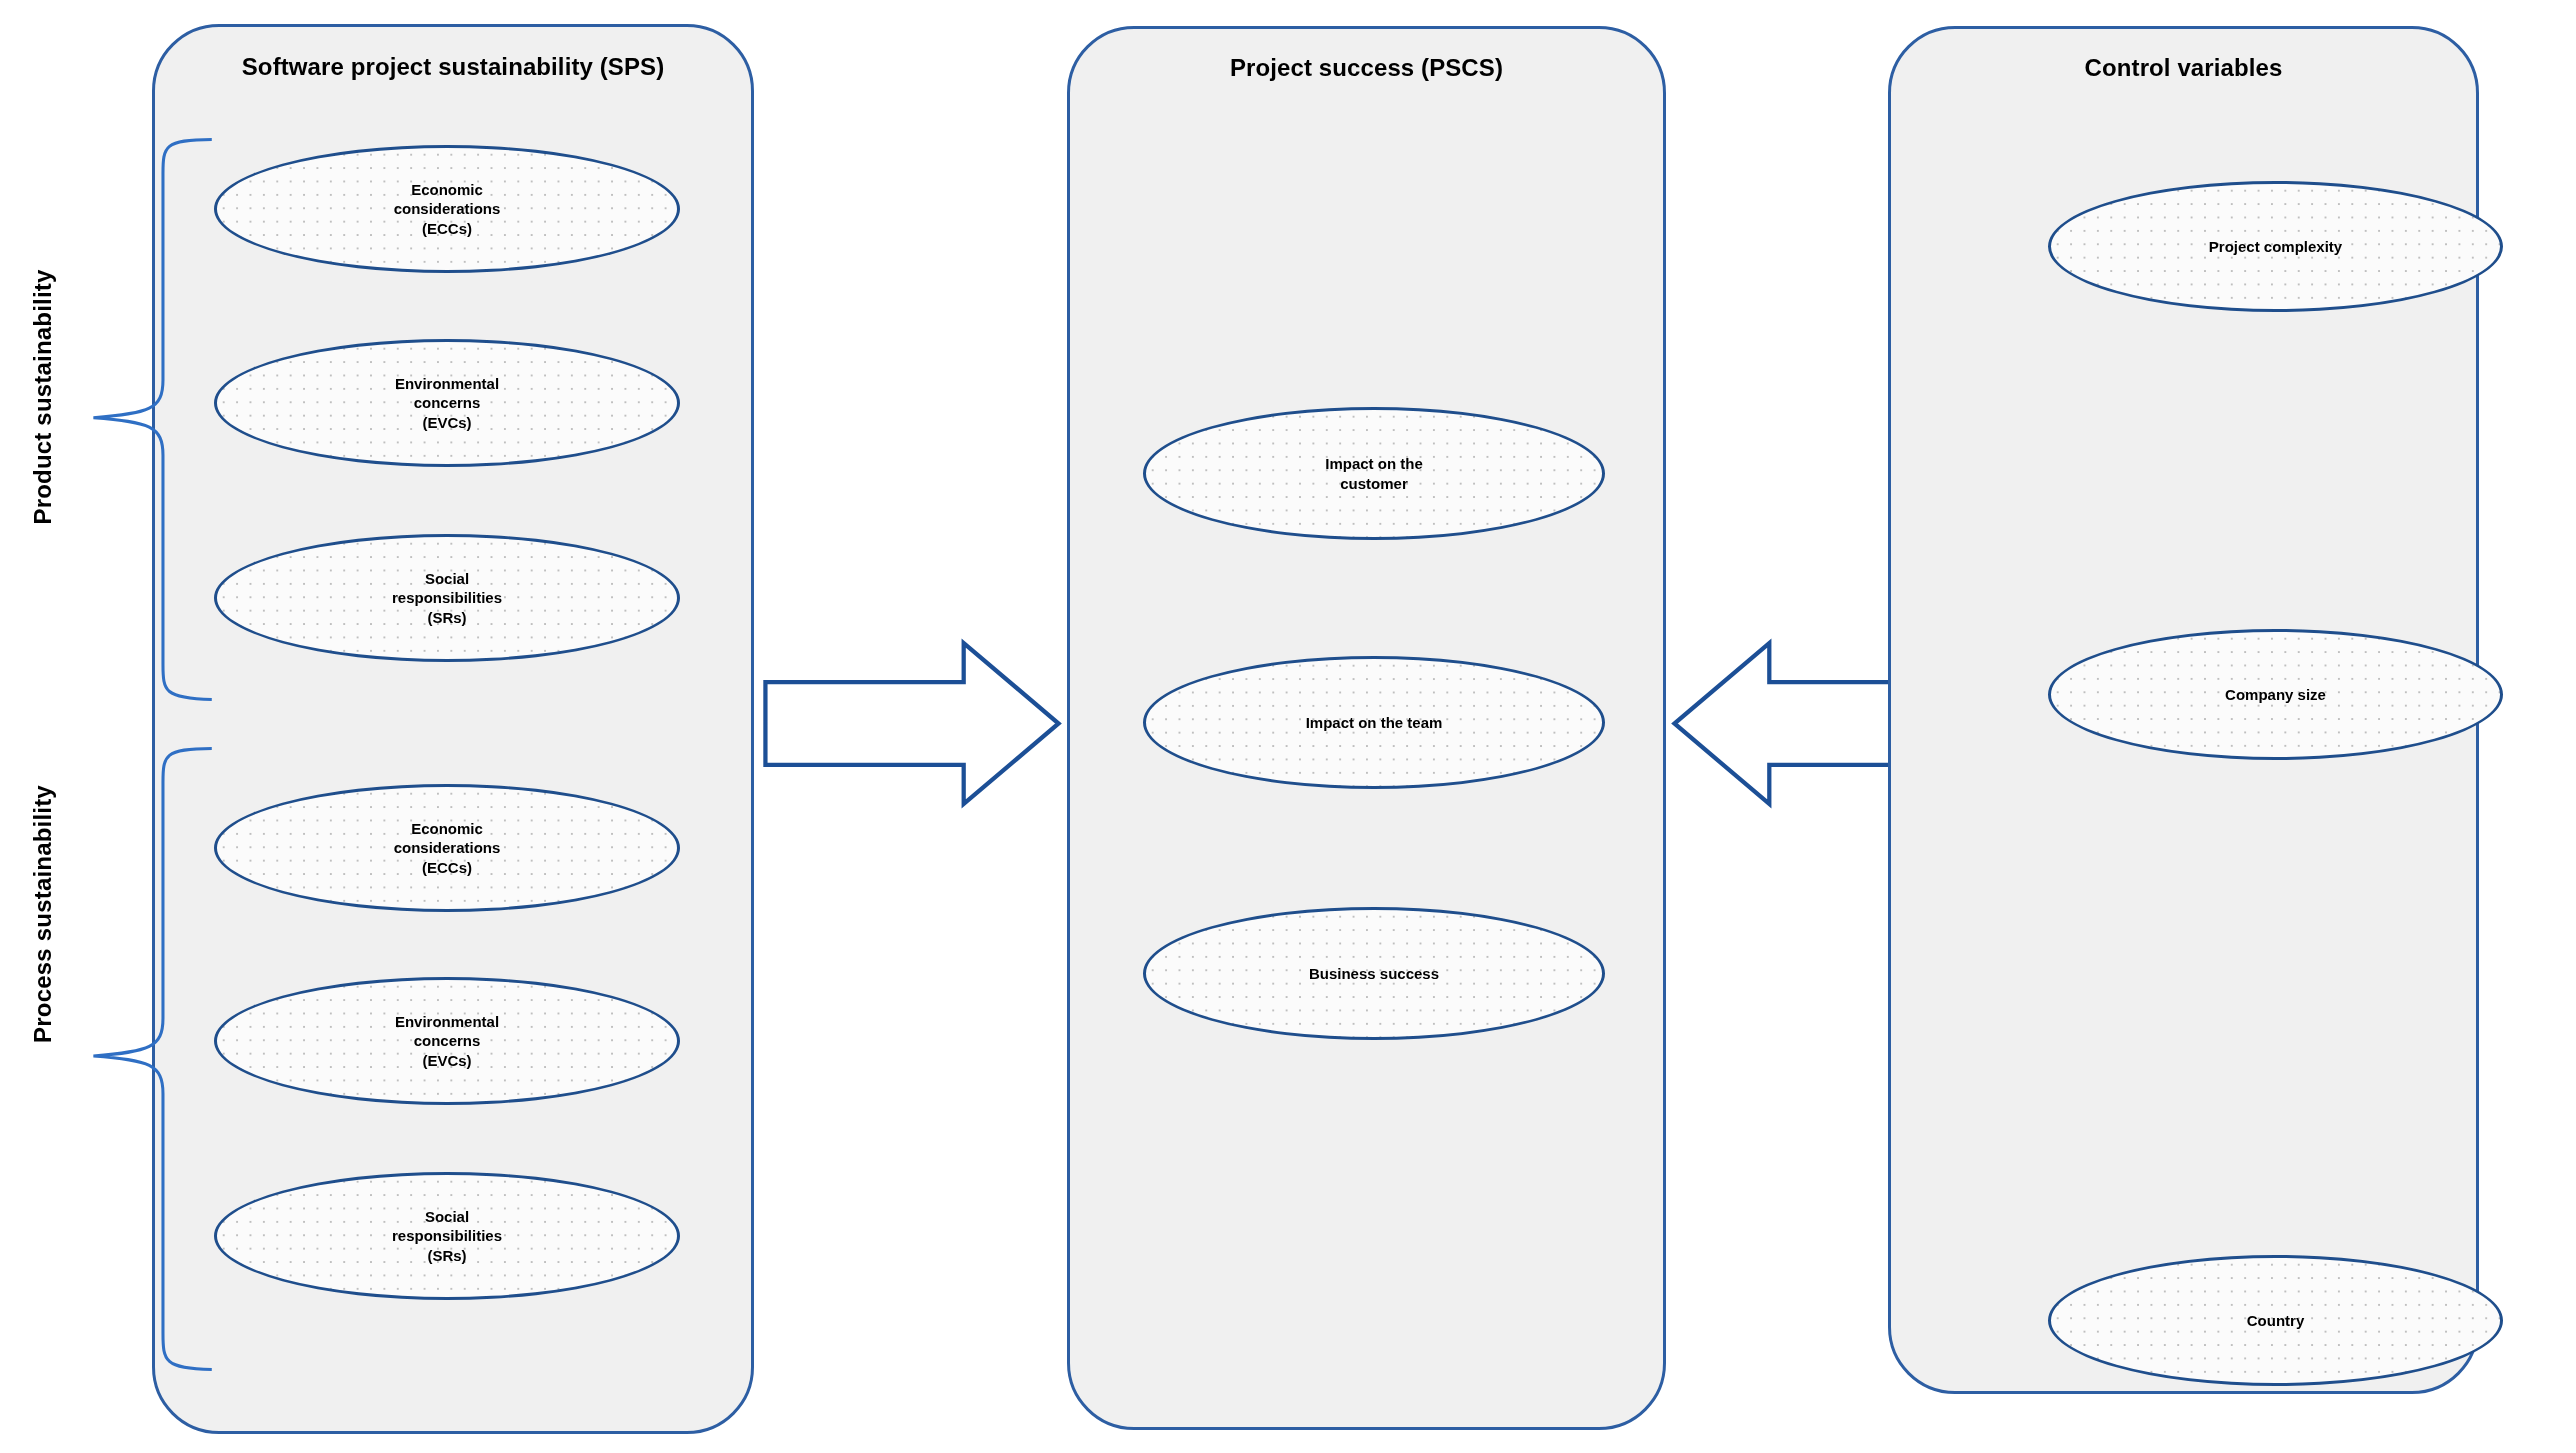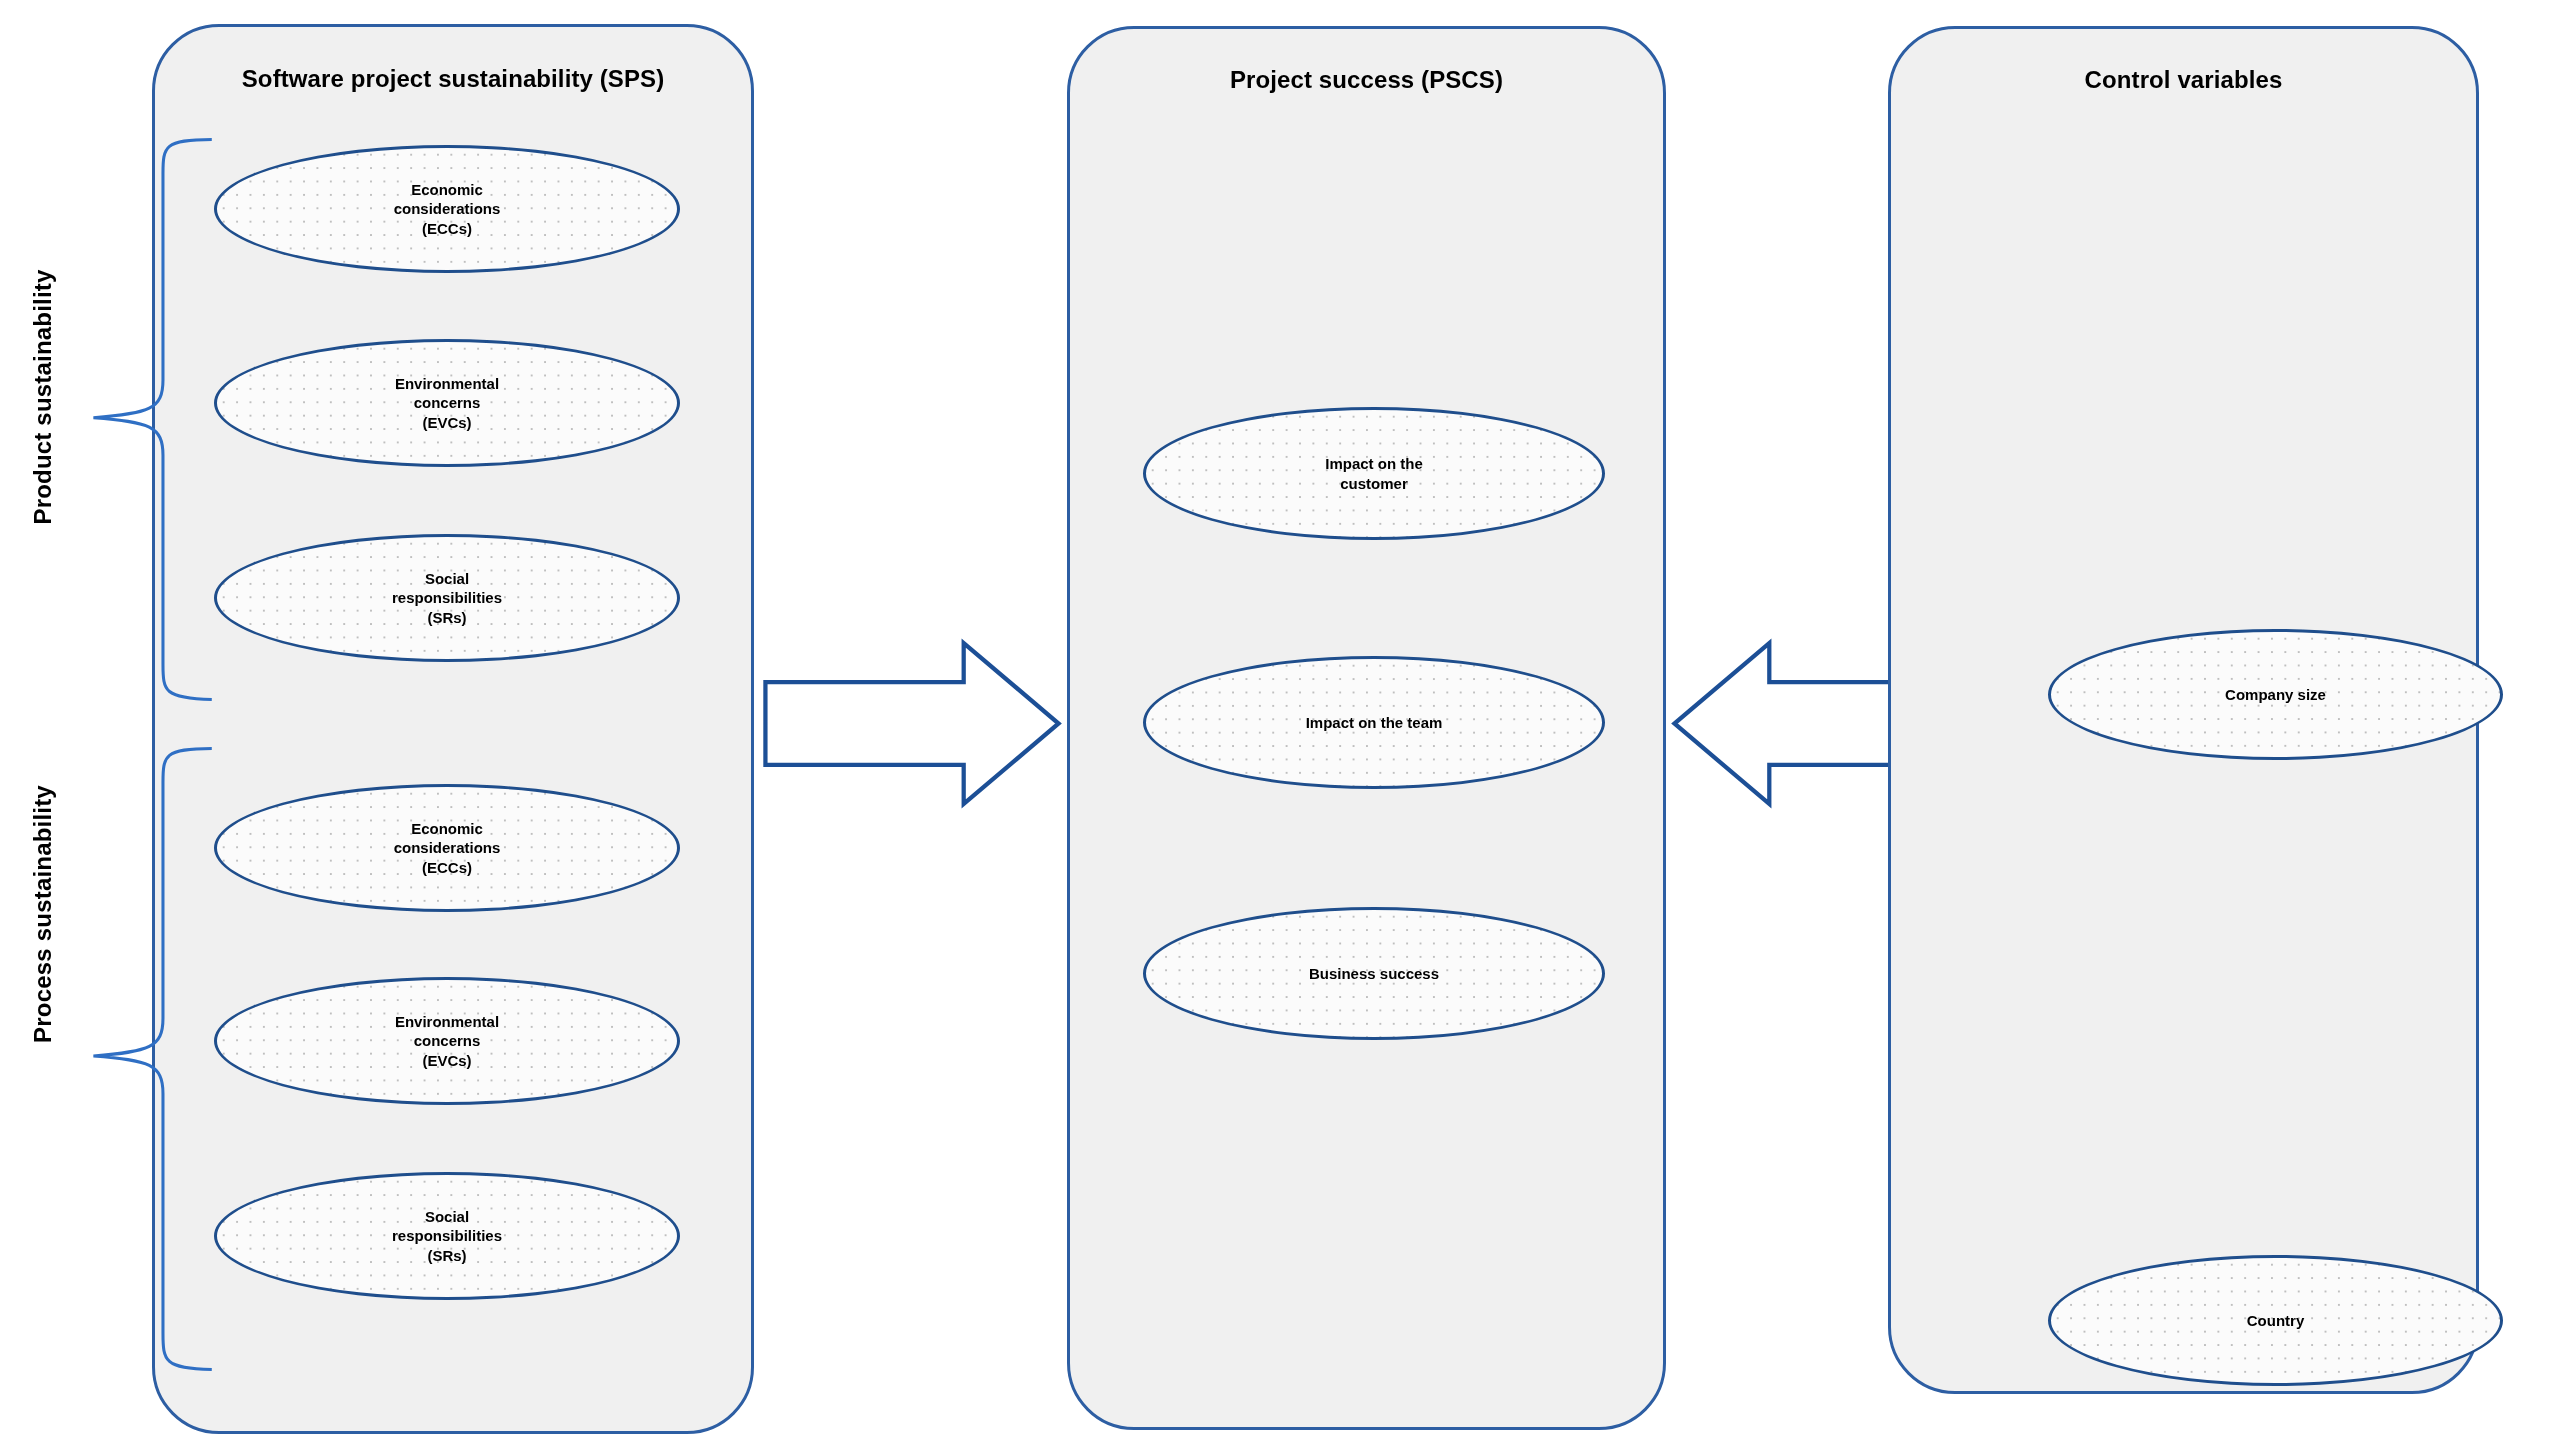--- a/index.html
+++ b/index.html
@@ -38,21 +38,20 @@
     box-sizing:border-box;
   }
   .panel-title{
     position:absolute;
     left:0;right:0;
     text-align:center;
     font-weight:bold;
     font-size:24px;
     color:#000000;
     letter-spacing:0.1px;
-    margin-top:12px;
   }
 
   
   .oval{
     position:absolute;
     border:3px solid #1f4e8c;
     border-radius:50%;
     box-sizing:border-box;
     display:flex;
     align-items:center;
@@ -165,20 +164,23 @@
   </div>
 
   <svg class="blockarrow" style="left:1672px; top:626px; width:298px; height:195px;" viewBox="0 0 490 320" preserveAspectRatio="none">
     <polygon points="486,92 160,92 160,28 4,160 160,292 160,228 486,228" fill="#ffffff" stroke="#1c4f96" stroke-width="7" stroke-linejoin="miter"></polygon>
   </svg>
 
   <div class="panel" style="left:1888px; top:25.5px; width:591px; height:1368px;">
     <div class="panel-title" style="top:25.5px;">Control variables</div>
   </div>
 
+  <div class="oval" style="left:2048px; top:181px; width:455px; height:131px;">
+    <span>Project complexity</span>
+  </div>
   <div class="oval" style="left:2048px; top:629px; width:455px; height:131px;justify-content:center;">
     <span>Company size</span>
   </div>
   <div class="oval" style="left:2048px; top:1255px; width:455px; height:131px;">
     <span>Country</span>
   </div>
 
 </div>
 
 

